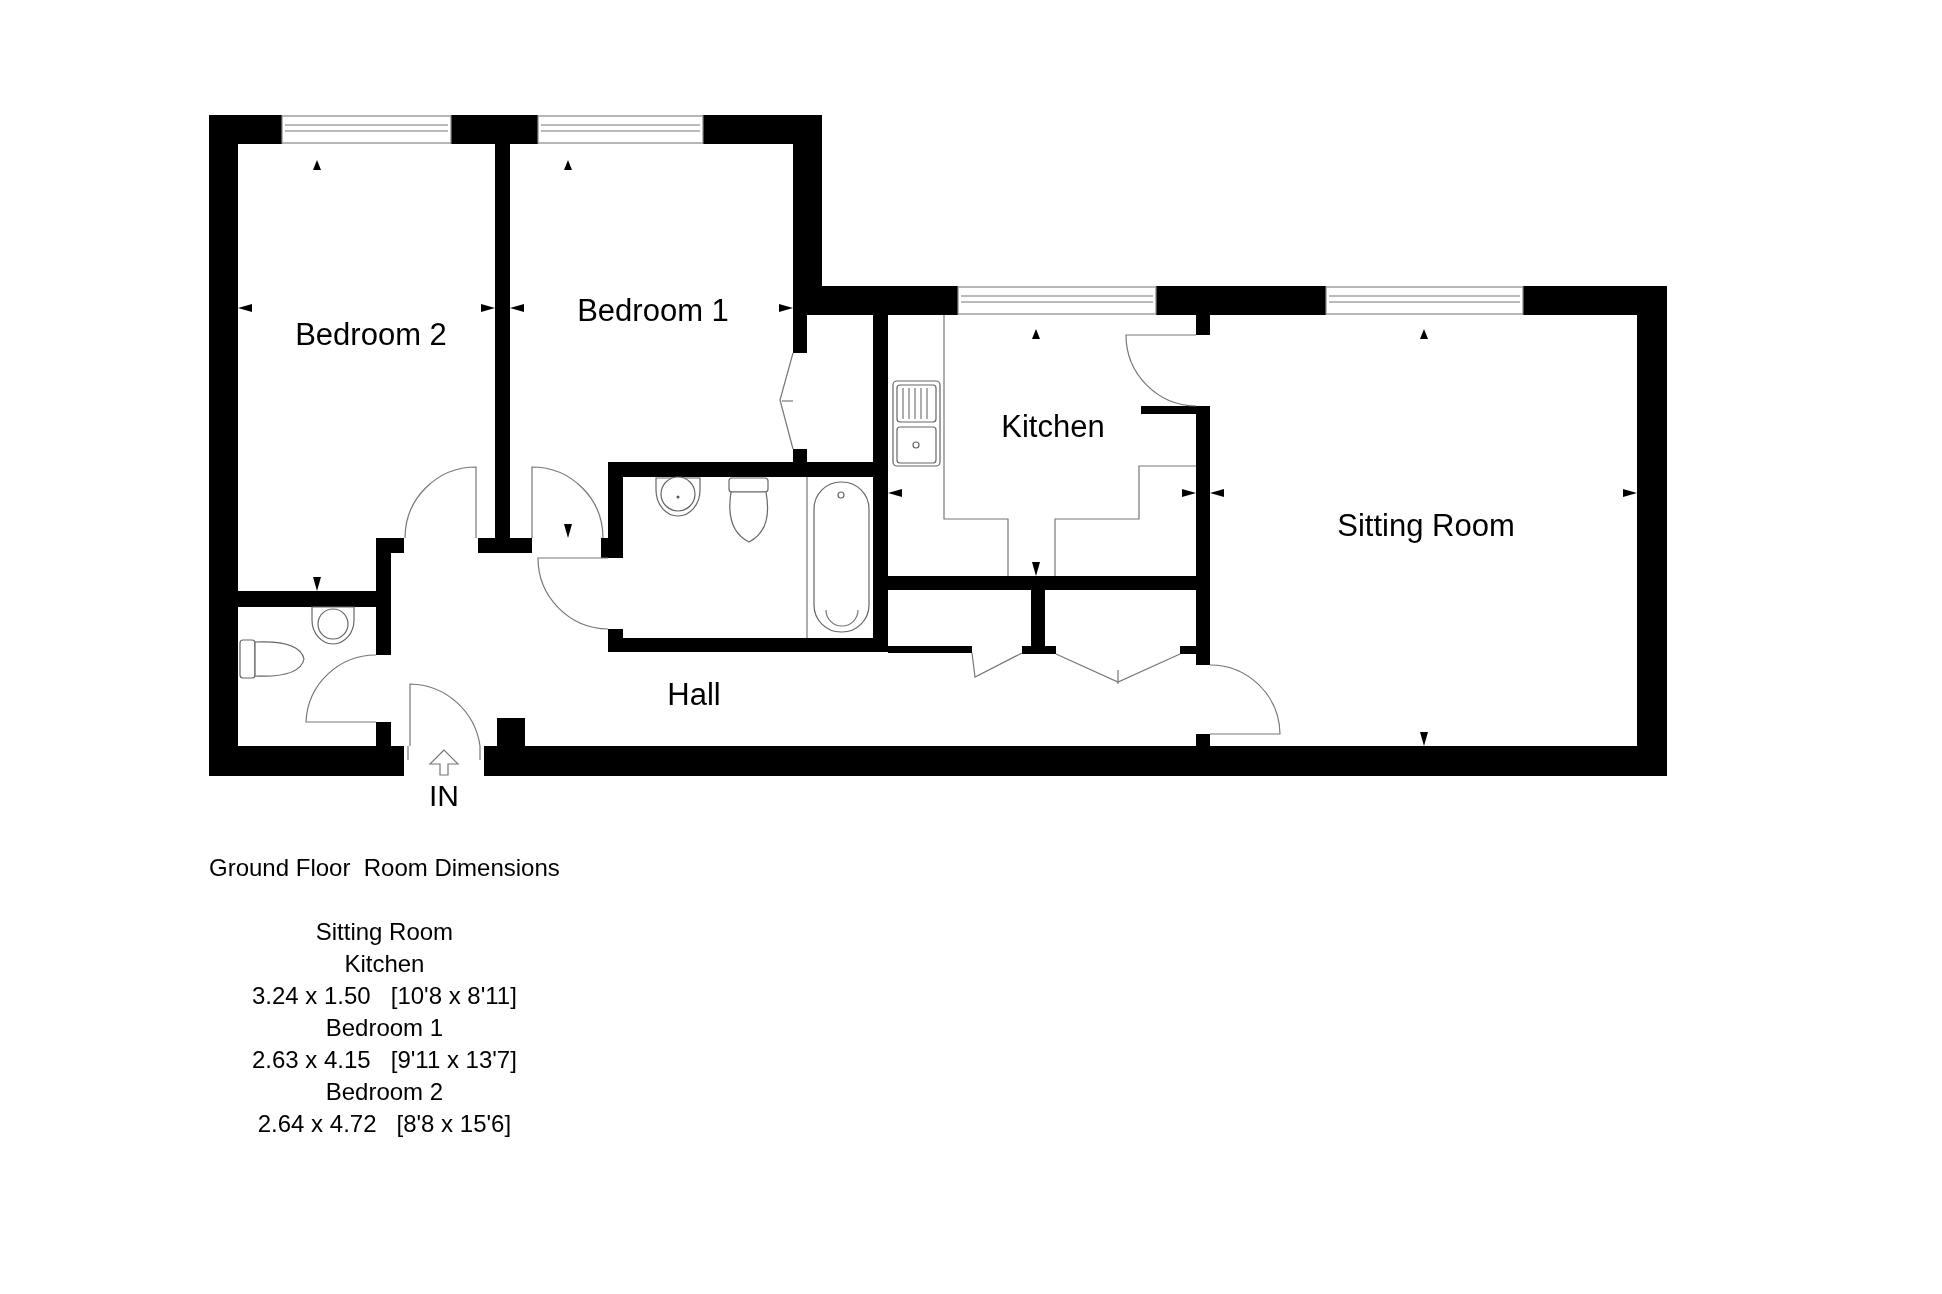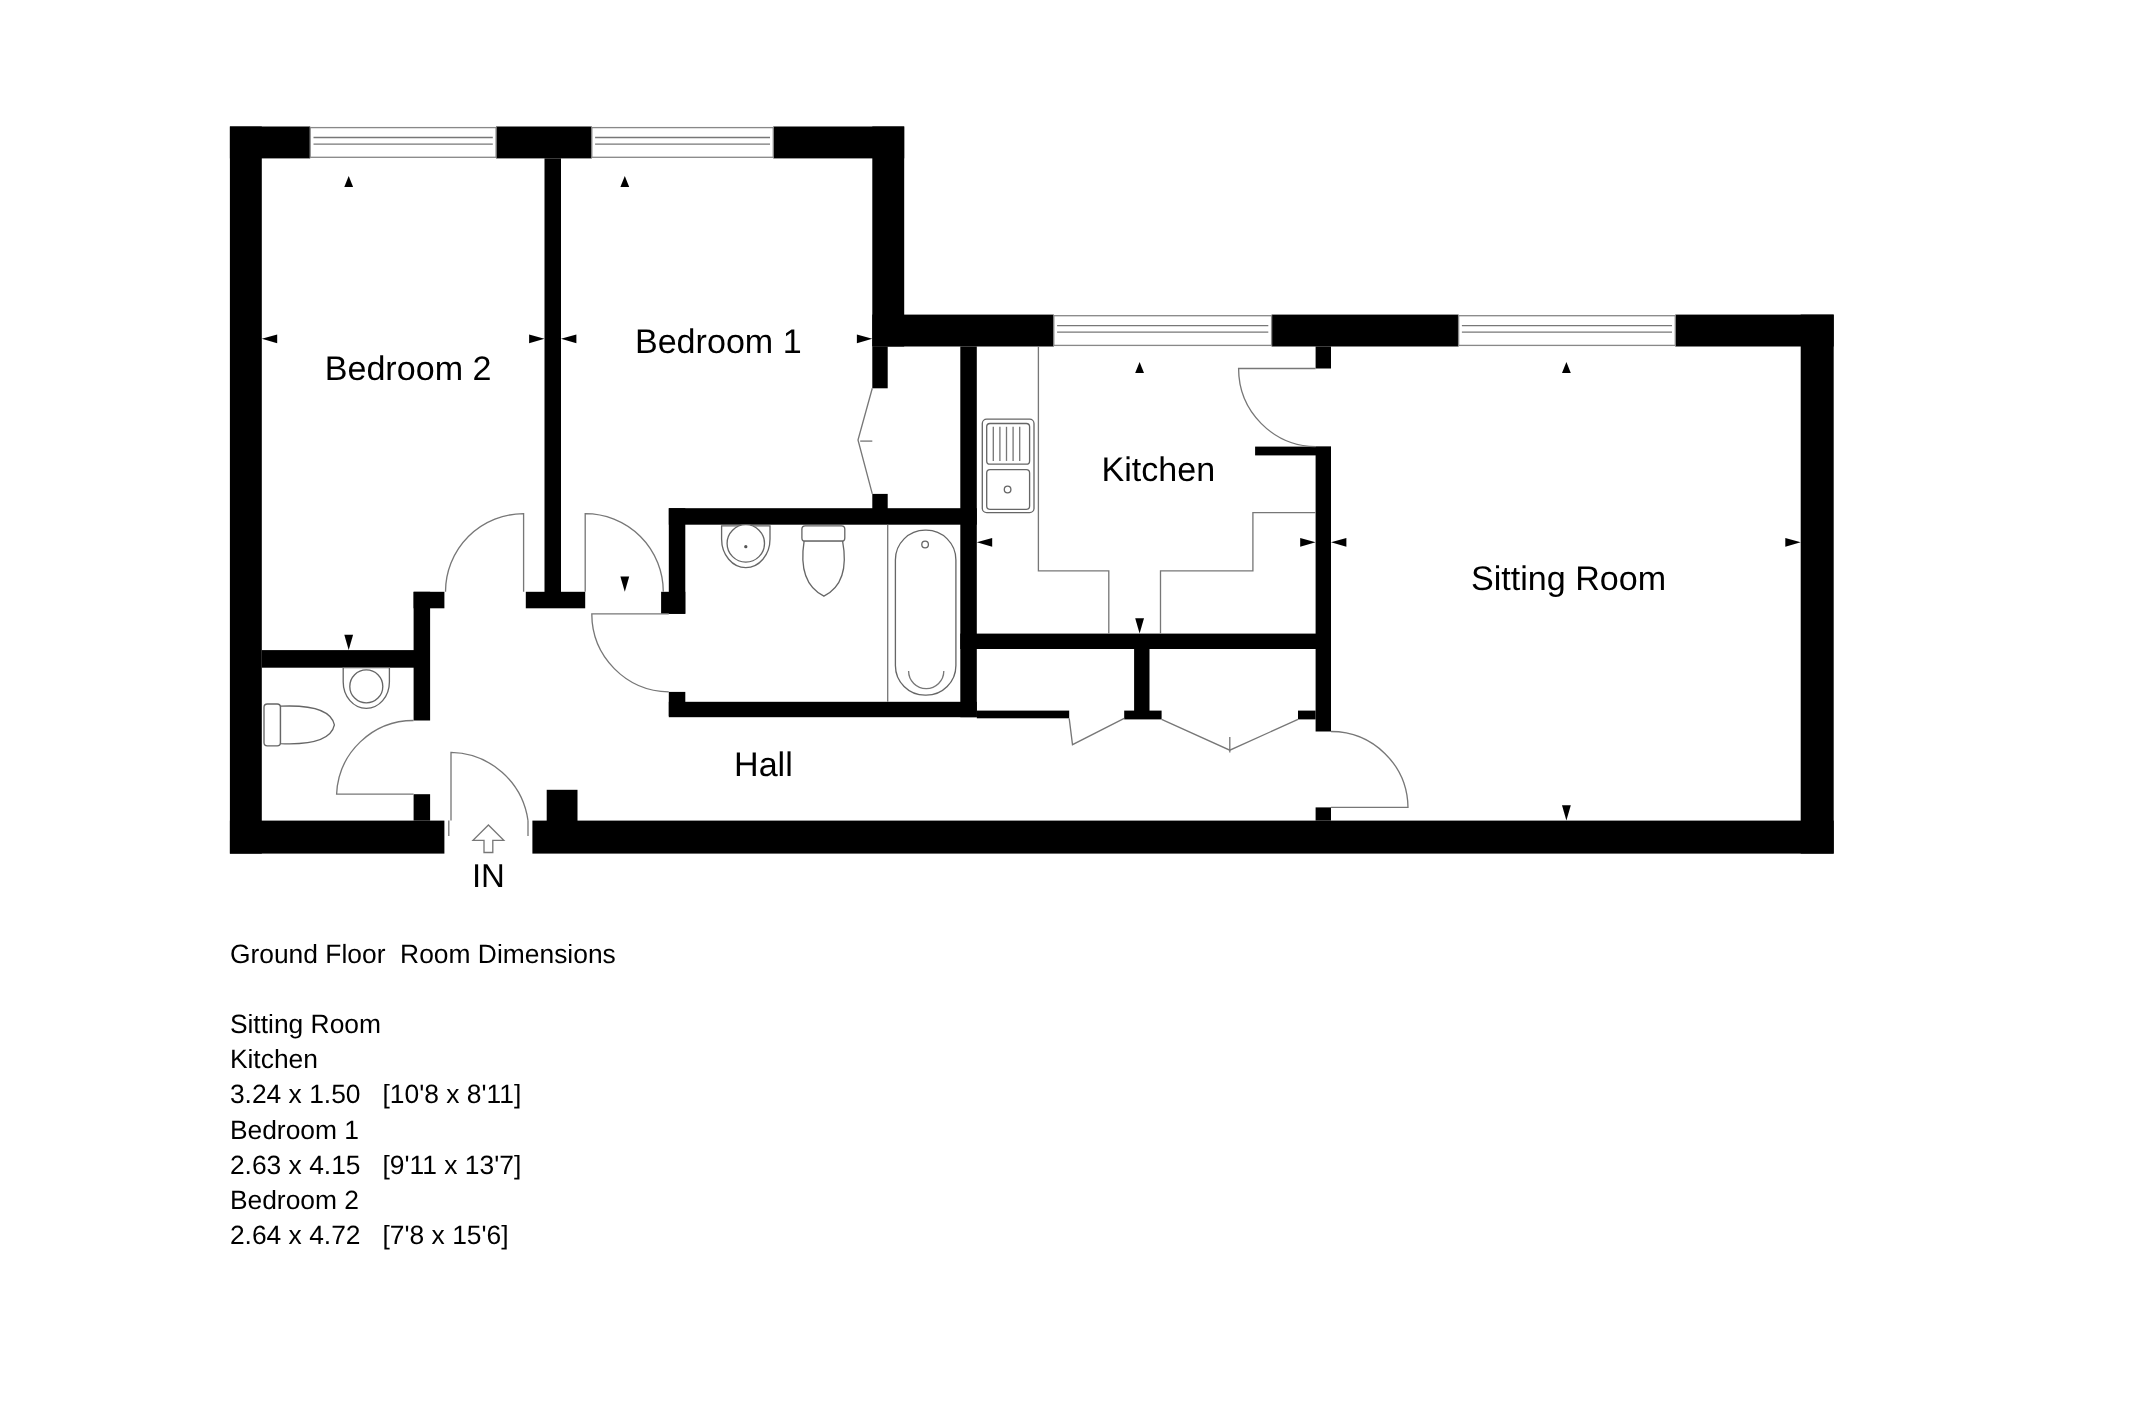--- a/index.html
+++ b/index.html
@@ -6,21 +6,21 @@
   body { width:1942px; height:1294px; position:relative; overflow:hidden; font-family:"Liberation Sans", sans-serif; color:#000; }
   #plan { position:absolute; left:0; top:0; }
   .wall { fill:#000; }
   .win { fill:#fff; stroke:#888; stroke-width:1.2; }
   .thin { fill:none; stroke:#777; stroke-width:1.2; }
   .fix { fill:#fff; stroke:#666; stroke-width:1.2; }
   .room-label { font-family:"Liberation Sans", sans-serif; font-size:31px; fill:#000; }
   .in-label { font-family:"Liberation Sans", sans-serif; font-size:30px; fill:#000; }
   .dims { position:absolute; left:209px; top:852px; font-size:24px; line-height:32px; }
   .dims .title { margin-bottom:32px; }
-  .dims div { white-space:pre; }
+  .dims div { white-space:pre;text-align:center; }
 </style>
 </head>
 <body>
 
 <svg id="plan" width="1942" height="1294" viewBox="0 0 1942 1294" xmlns="http://www.w3.org/2000/svg">
 
   <g>
 
     <rect class="wall" x="209" y="115" width="73" height="29"></rect>
     <rect class="wall" x="451" y="115" width="87" height="29"></rect>
@@ -196,14 +196,14 @@
 </svg>
 
 <div class="dims">
   <div class="title">Ground Floor  Room Dimensions</div>
   <div>Sitting Room</div>
   <div>Kitchen</div>
   <div>3.24 x 1.50   [10'8 x 8'11]</div>
   <div>Bedroom 1</div>
   <div>2.63 x 4.15   [9'11 x 13'7]</div>
   <div>Bedroom 2</div>
-  <div>2.64 x 4.72   [7'8 x 15'6]</div>
+  <div>2.64 x 4.72   [8'8 x 15'6]</div>
 </div>
 
 </body></html>

